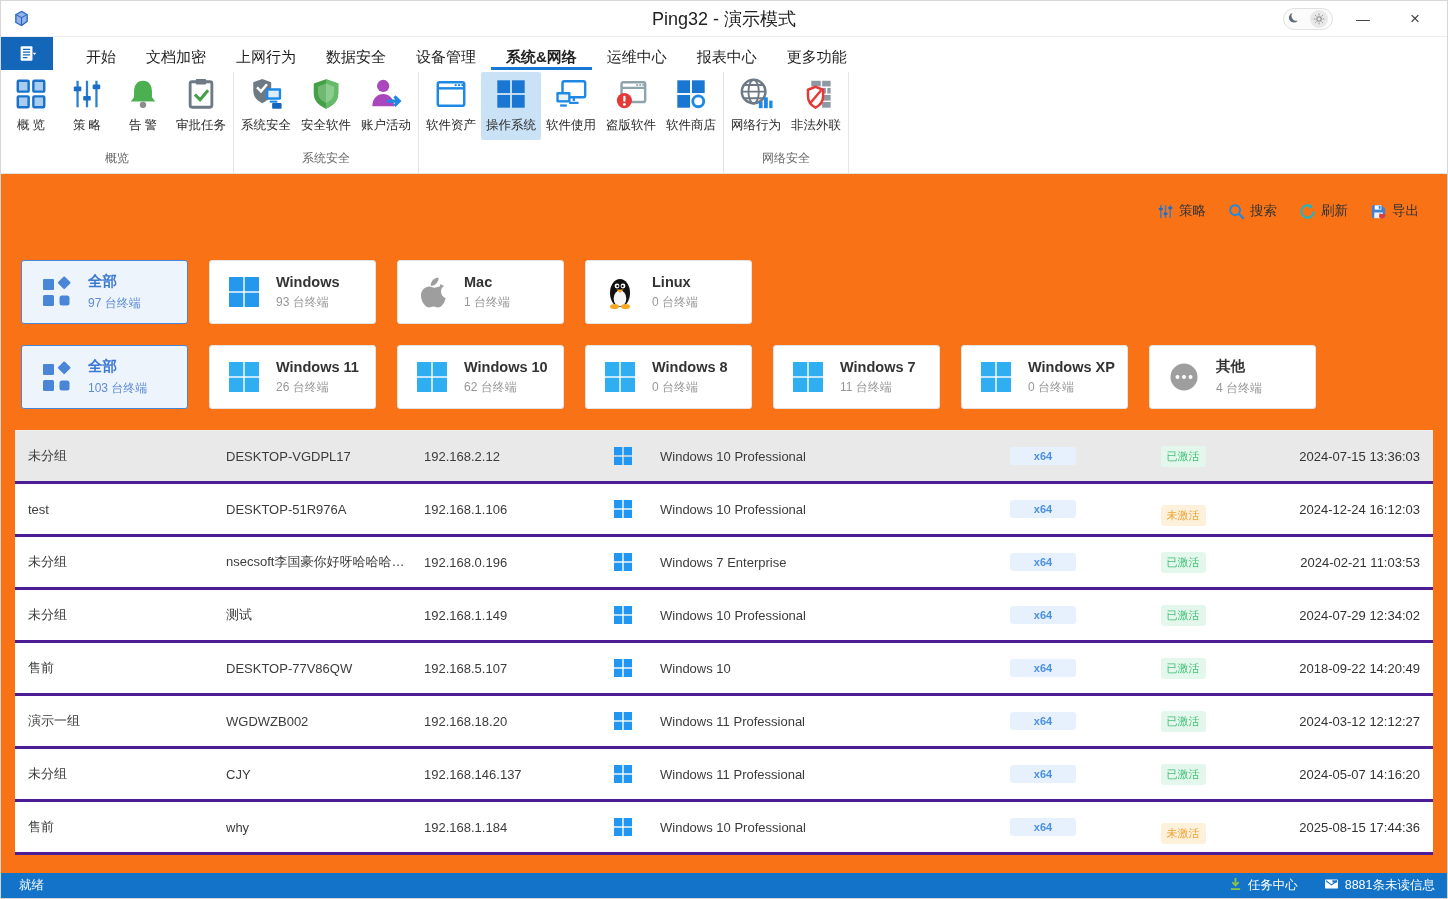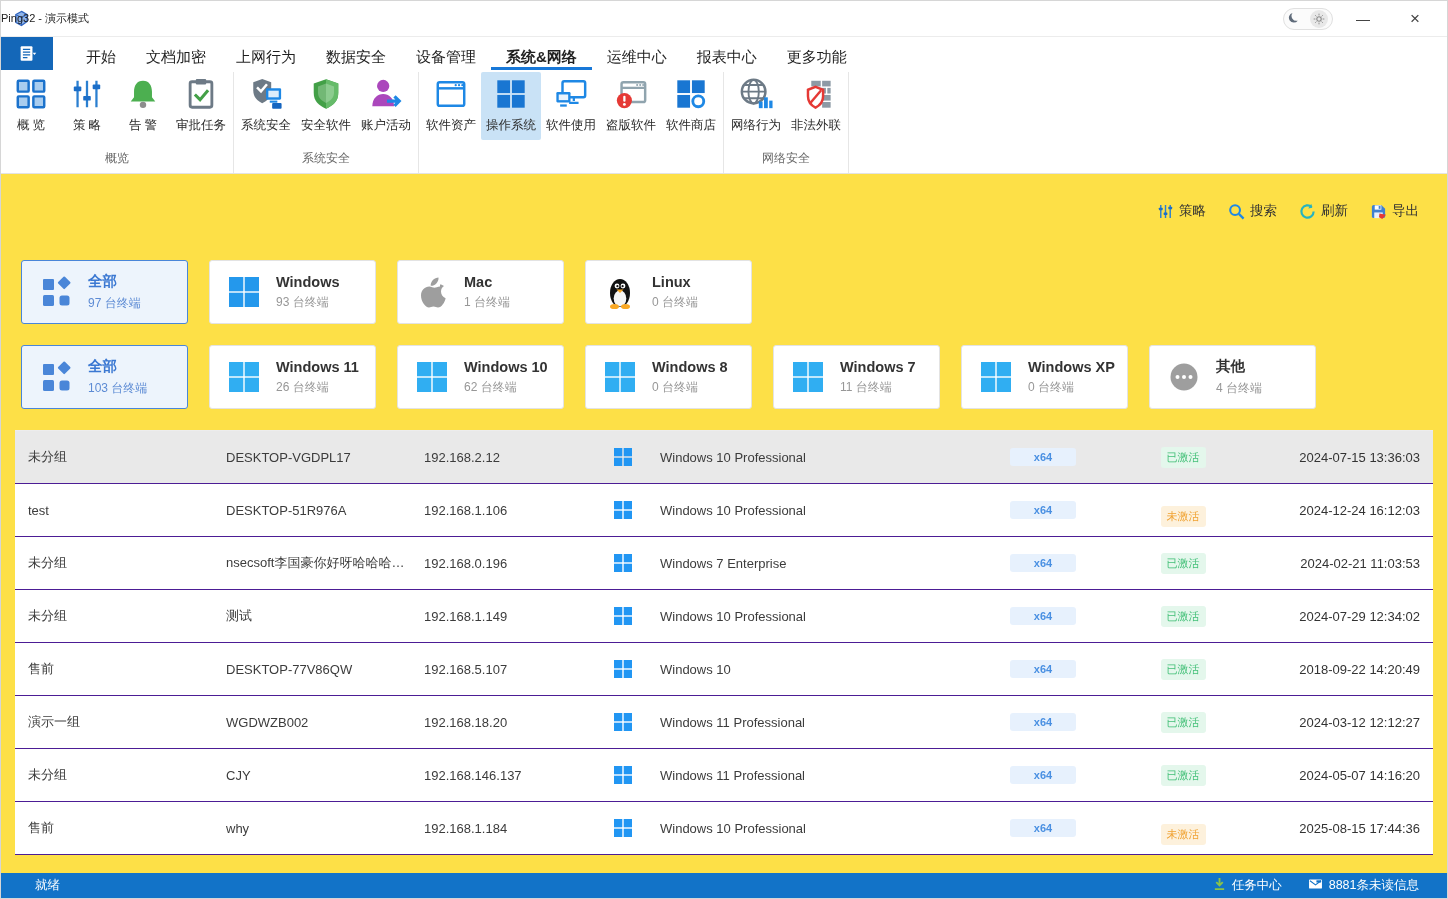--- a/index.html
+++ b/index.html
@@ -4,21 +4,21 @@
 <style>
   * { margin:0; padding:0; box-sizing:border-box; }
   html,body { width:1448px; height:899px; overflow:hidden;
     font-family:"Liberation Sans","DejaVu Sans",sans-serif; background:#fff; color:#333; }
   .window { width:1448px; height:899px; display:flex; flex-direction:column; border:1px solid #d6d6d6; }
 
   
   .titlebar { height:36px; flex:0 0 36px; display:flex; align-items:center; position:relative;
     background:#fff; border-bottom:1px solid #ececec; }
   .logo { margin-left:12px; display:flex; align-items:center; }
-  .win-title { position:absolute; left:0; right:0; text-align:left; font-size:11px; color:#222; }
+  .win-title { position:absolute; left:0; right:0; text-align:center; font-size:18px; color:#222; }
   .tb-right { margin-left:auto; display:flex; align-items:center; gap:8px; padding-right:10px; z-index:2; }
   .theme-toggle { width:50px; height:22px; border:1px solid #e0e0e0; border-radius:11px;
     background:#fbfbfb; display:flex; align-items:center; justify-content:space-around; cursor:pointer; }
   .sun-wrap { width:18px; height:18px; border-radius:50%; background:#e8e8e8; display:flex; align-items:center; justify-content:center; }
   .cap-btn { width:44px; height:30px; display:flex; align-items:center; justify-content:center; color:#444; cursor:pointer; }
   .cap-min { font-size:14px; } .cap-close { font-size:17px; }
 
   
   .tabrow { height:33px; flex:0 0 33px; display:flex; align-items:stretch; background:#fff; }
   .appmenu-btn { width:52px; background:#1467b8; color:#fff; display:flex; align-items:center; justify-content:center; gap:2px; cursor:pointer; }
@@ -30,53 +30,53 @@
   .ribbon { height:104px; flex:0 0 104px; display:flex; background:#fff; border-bottom:1px solid #e3e3e3; padding-top:2px; }
   .rgroup { display:flex; flex-direction:column; border-right:1px solid #e6e6e6; padding:0 2px; }
   .rgroup-items { display:flex; align-items:flex-start; flex:1;font-family:Liberation Serif, serif; }
   .ritem { min-width:56px; padding:4px 5px 6px; display:flex; flex-direction:column; align-items:center; gap:5px; cursor:pointer; border-radius:2px; }
   .ritem[data-selected="true"] { background:#c9e2f6; }
   .ritem .ric { width:36px; height:36px; display:flex; align-items:center; justify-content:center; }
   .ritem .rlabel { font-size:12.5px; color:#2b2b2b; white-space:nowrap; }
   .rgroup-title { text-align:center; font-size:12px; color:#666; padding:4px 0 6px; }
 
   
-  .content { flex:1; background:#fde047; position:relative; }
+  .content { flex:1; background:#f97316; position:relative; }
   .actionbar { display:flex; justify-content:flex-end; align-items:center; gap:22px; padding:24px 28px 0 0; height:50px; }
   .action { display:flex; align-items:center; gap:5px; font-size:13.5px; color:#333; cursor:pointer; }
 
   .cards { display:flex; gap:21px; margin:36px 0 0 20px; }
   .cards.second { margin-top:21px; }
   .card { width:167px; height:64px; background:#fff; border:1px solid #e3e3e3; border-radius:3px;
     display:flex; align-items:center; padding-left:16px; gap:14px; cursor:pointer; }
   .card[data-selected="true"] { border-color:#4a86d8; background:#edf4fc; }
   .card-icon { width:36px; height:36px; flex:0 0 36px; }
   .card-title { font-size:14.5px; font-weight:bold; color:#333; }
   .card-count { font-size:12px; color:#979797; margin-top:4px; }
   .card[data-selected="true"] .card-title { color:#3b78d2; }
   .card[data-selected="true"] .card-count { color:#5d8bd4; }
 
   
   .table { margin:21px 14px 0 14px; border-top:1px solid #ededed; }
   .trow { display:grid; grid-template-columns:198px 198px 190px 36px 338px 110px 170px 1fr;
-    align-items:center; height:53px; padding:0 13px; border-bottom:1px solid #4c1d95; font-size:13px; color:#3c3c3c; cursor:pointer; background:#fff; }
+    align-items:center; height:53px; padding:0 13px; border-bottom:3px solid #4c1d95; font-size:13px; color:#3c3c3c; cursor:pointer; background:#fff; }
   .trow[data-selected="true"] { background:#e9e9e9; }
   .c-ellip { overflow:hidden; white-space:nowrap; text-overflow:ellipsis; padding-right:12px; }
   .c-osic { display:flex; align-items:center; justify-content:flex-start; }
   .c-os { padding-left:10px; }
   .c-center { display:flex; justify-content:center; }
   .c-time { text-align:right; color:#333; }
   .badge-arch { background:#e7f1fd; color:#4a90e2; font-size:11px; font-weight:bold; padding:3px 24px; border-radius:3px; }
   .badge-status { font-size:11px; padding:3px 6px; border-radius:3px; }
   .badge-status[data-type="active"]   { background:#e4f7ec; color:#44c078; }
   .badge-status[data-type="inactive"] { background:#fdf1dc; color:#f0a232;margin-top:12px; }
 
   
   .statusbar { height:25px; flex:0 0 25px; background:#1273c8; color:#fff; display:flex; align-items:center;
-    font-size:12.5px; padding:0 28px; }
+    font-size:12.5px; padding:0 12px; }
   .sb-left { margin-left:6px; }
   .sb-right { margin-left:auto; display:flex; align-items:flex-end; gap:26px; }
   .sb-item { display:flex; align-items:center; gap:6px; cursor:pointer; }
 </style>
 </head>
 <body>
 
 <div class="window">
 
   <div class="titlebar">

